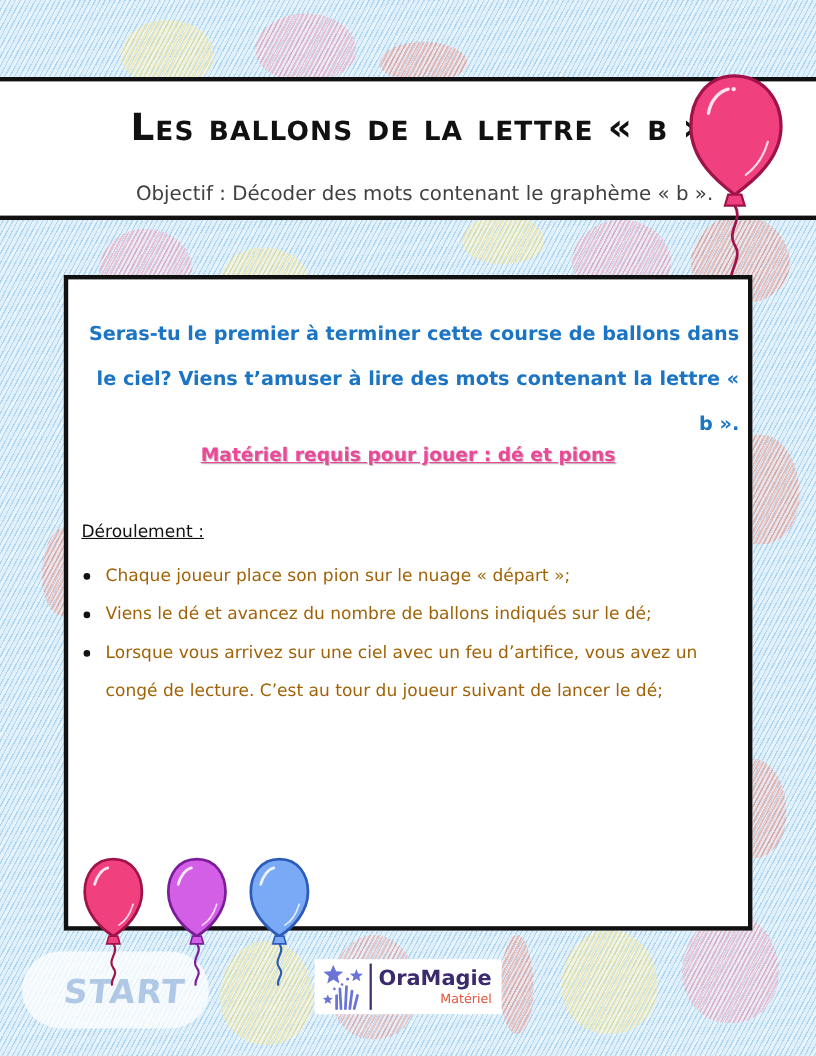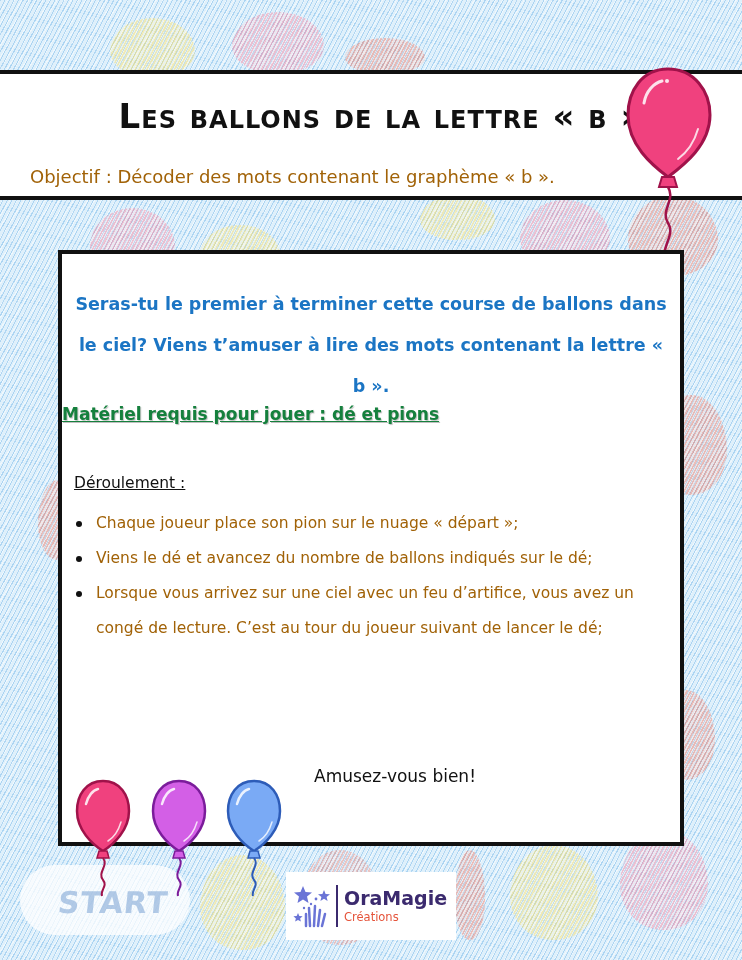--- a/index.html
+++ b/index.html
@@ -51,50 +51,51 @@
       font-weight: bold;
       font-size: 34px;
       letter-spacing: 1px;
       color: #111;
       font-variant: small-caps;
       padding-left: 20px;
     }
     .objective {
       position: absolute;
       left: 0; right: 0; top: 92px;
-      text-align: left;
+      text-align: center;
       font-family: "DejaVu Sans", sans-serif;
       font-size: 18px;
-      color: #a16207;
+      color: #404040;
       padding-left: 30px;
     }
     
     .main-box {
       position: absolute;
       left: 58px; top: 250px;
       width: 626px; height: 596px;
       background: #ffffff;
       border: 4px solid #111;
     }
     .intro {
       position: absolute;
       left: 0; right: 0; top: 30px;
-      text-align: center;
+      text-align: right;
       color: #1b75c4;
       font-weight: bold;
       font-size: 17.5px;
       line-height: 41px;
       padding: 0 8px;
     }
     .materiel {
       position: absolute;
       left: 0; right: 0; top: 150px;
+      text-align: center;
       font-weight: bold;
       font-size: 17px;
-      color: #15803d;
+      color: #ec4899;
       text-decoration: underline;
       text-shadow: 1px 1px 1px rgba(0,0,0,0.25);
     }
     .deroulement {
       position: absolute;
       left: 12px; top: 220px;
       font-size: 15.5px;
       color: #111;
       text-decoration: underline;
     }
@@ -121,24 +122,25 @@
       position: absolute;
       left: 252px; top: 512px;
       font-size: 17px;
       color: #111;
     }
     .balloon-svg { position: absolute; }
     
     .logo {
       position: absolute;
       left: 286px; top: 872px;
-      width: 170px; height: 68px;
+      width: 170px; height: 50px;
       background: #ffffff;
       display: flex; align-items: center;
       padding: 0 6px;
+      text-align: right;
     }
     .logo-divider {
       width: 2px; height: 42px; background: #3b2a6e; margin: 0 6px 0 4px;
     }
     .logo-text { display: flex; flex-direction: column; line-height: 1; }
     .logo-name {
       font-family: "DejaVu Sans", sans-serif;
       font-weight: bold;
       font-size: 19px;
       color: #3b2a6e;
@@ -189,21 +191,20 @@
 
 <div class="main-box">
   <div class="intro">Seras-tu le premier à terminer cette course de ballons dans le ciel? Viens t’amuser à lire des mots contenant la lettre « b ».</div>
   <div class="materiel">Matériel requis pour jouer : dé et pions</div>
   <div class="deroulement">Déroulement :</div>
   <ul class="steps">
     <li><span class="bullet"></span><span>Chaque joueur place son pion sur le nuage « départ »;</span></li>
     <li><span class="bullet"></span><span>Viens le dé et avancez du nombre de ballons indiqués sur le dé;</span></li>
     <li><span class="bullet"></span><span>Lorsque vous arrivez sur une ciel avec un feu d’artifice, vous avez un congé de lecture. C’est au tour du joueur suivant de lancer le dé;</span></li>
   </ul>
-  <div class="closing">Amusez-vous bien!</div>
 </div>
 
 <svg class="balloon-svg" style="left:74px;top:778px;" width="58" height="120" viewBox="0 0 58 120">
   <path d="M29 3 C12 3 3 17 3 33 C3 52 18 66 29 73 C40 66 55 52 55 33 C55 17 46 3 29 3 Z" fill="#f0417e" stroke="#a0124a" stroke-width="2.5"></path>
   <path d="M12 26 C14 18 19 12 24 11" stroke="#fff" stroke-width="2.5" fill="none" stroke-linecap="round" opacity="0.85"></path>
   <path d="M47 44 C44 54 39 60 34 63" stroke="#fff" stroke-width="1.5" fill="none" stroke-linecap="round" opacity="0.8"></path>
   <path d="M25 73 L33 73 L35 80 L23 80 Z" fill="#f0417e" stroke="#a0124a" stroke-width="1.5"></path>
   <path d="M29 80 C35 88 23 94 29 102 C34 108 26 112 28 118" stroke="#a0124a" stroke-width="2" fill="none"></path>
 </svg>
 <svg class="balloon-svg" style="left:150px;top:778px;" width="58" height="120" viewBox="0 0 58 120">
@@ -227,15 +228,15 @@
     <polygon points="32,6 33.6,10 38,10.3 34.6,13 35.6,17 32,14.8 28.4,17 29.4,13 26,10.3 30.4,10" fill="#6a74d6"></polygon>
     <polygon points="6,29 7.3,32 10.6,32.3 8.1,34.4 8.9,37.6 6,35.9 3.1,37.6 3.9,34.4 1.4,32.3 4.7,32" fill="#6a74d6"></polygon>
     <path d="M14 42 L14 30 M18 42 L17 24 M22 42 L23 22 M26 42 L28 26 M30 42 L33 30" stroke="#6a74d6" stroke-width="2.5" stroke-linecap="round"></path>
     <circle cx="24" cy="15" r="1.4" fill="#6a74d6"></circle>
     <circle cx="19" cy="20" r="1.2" fill="#6a74d6"></circle>
     <circle cx="12" cy="24" r="1.2" fill="#6a74d6"></circle>
   </svg>
   <div class="logo-divider"></div>
   <div class="logo-text">
     <span class="logo-name">OraMagie</span>
-    <span class="logo-sub">Créations</span>
+    <span class="logo-sub">Matériel</span>
   </div>
 </div>
 
 </body></html>

